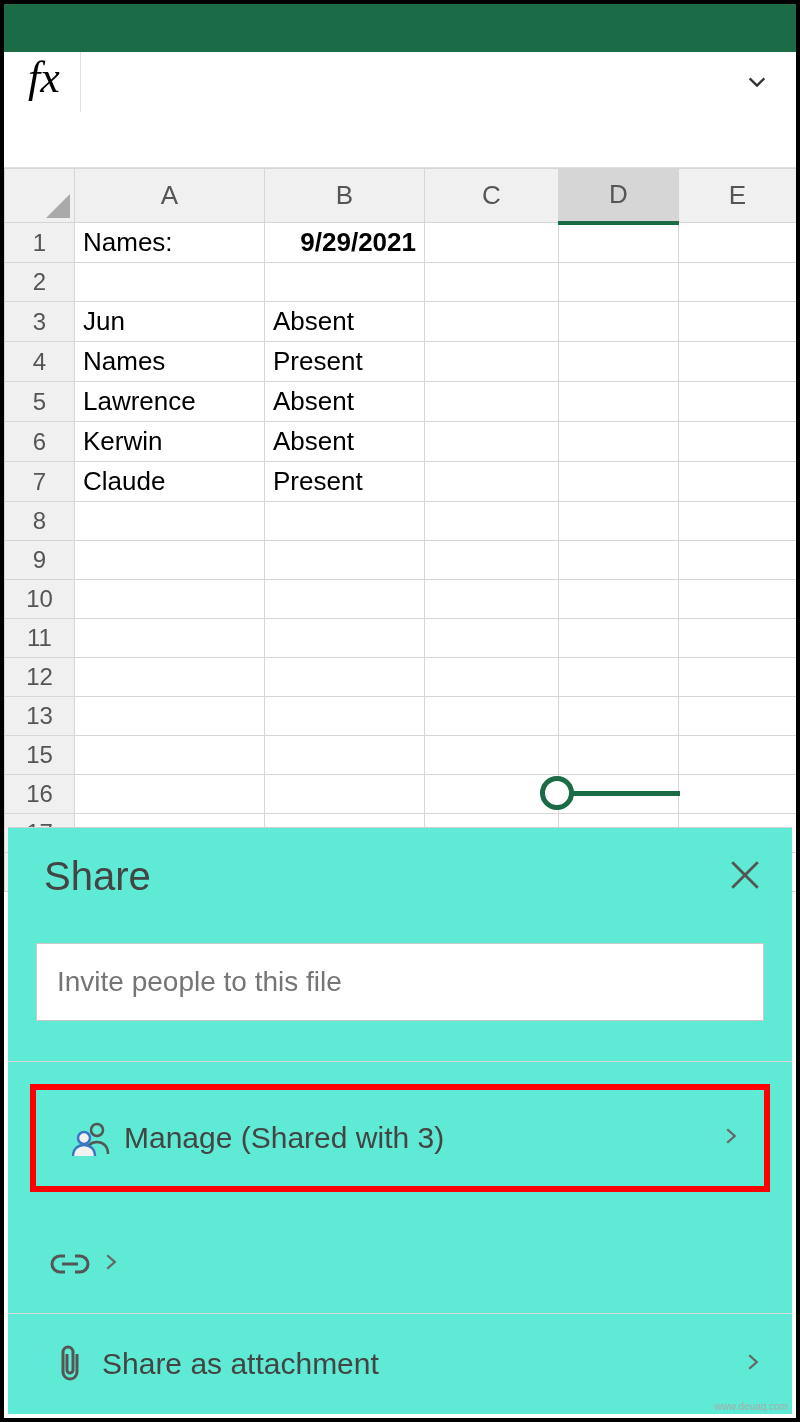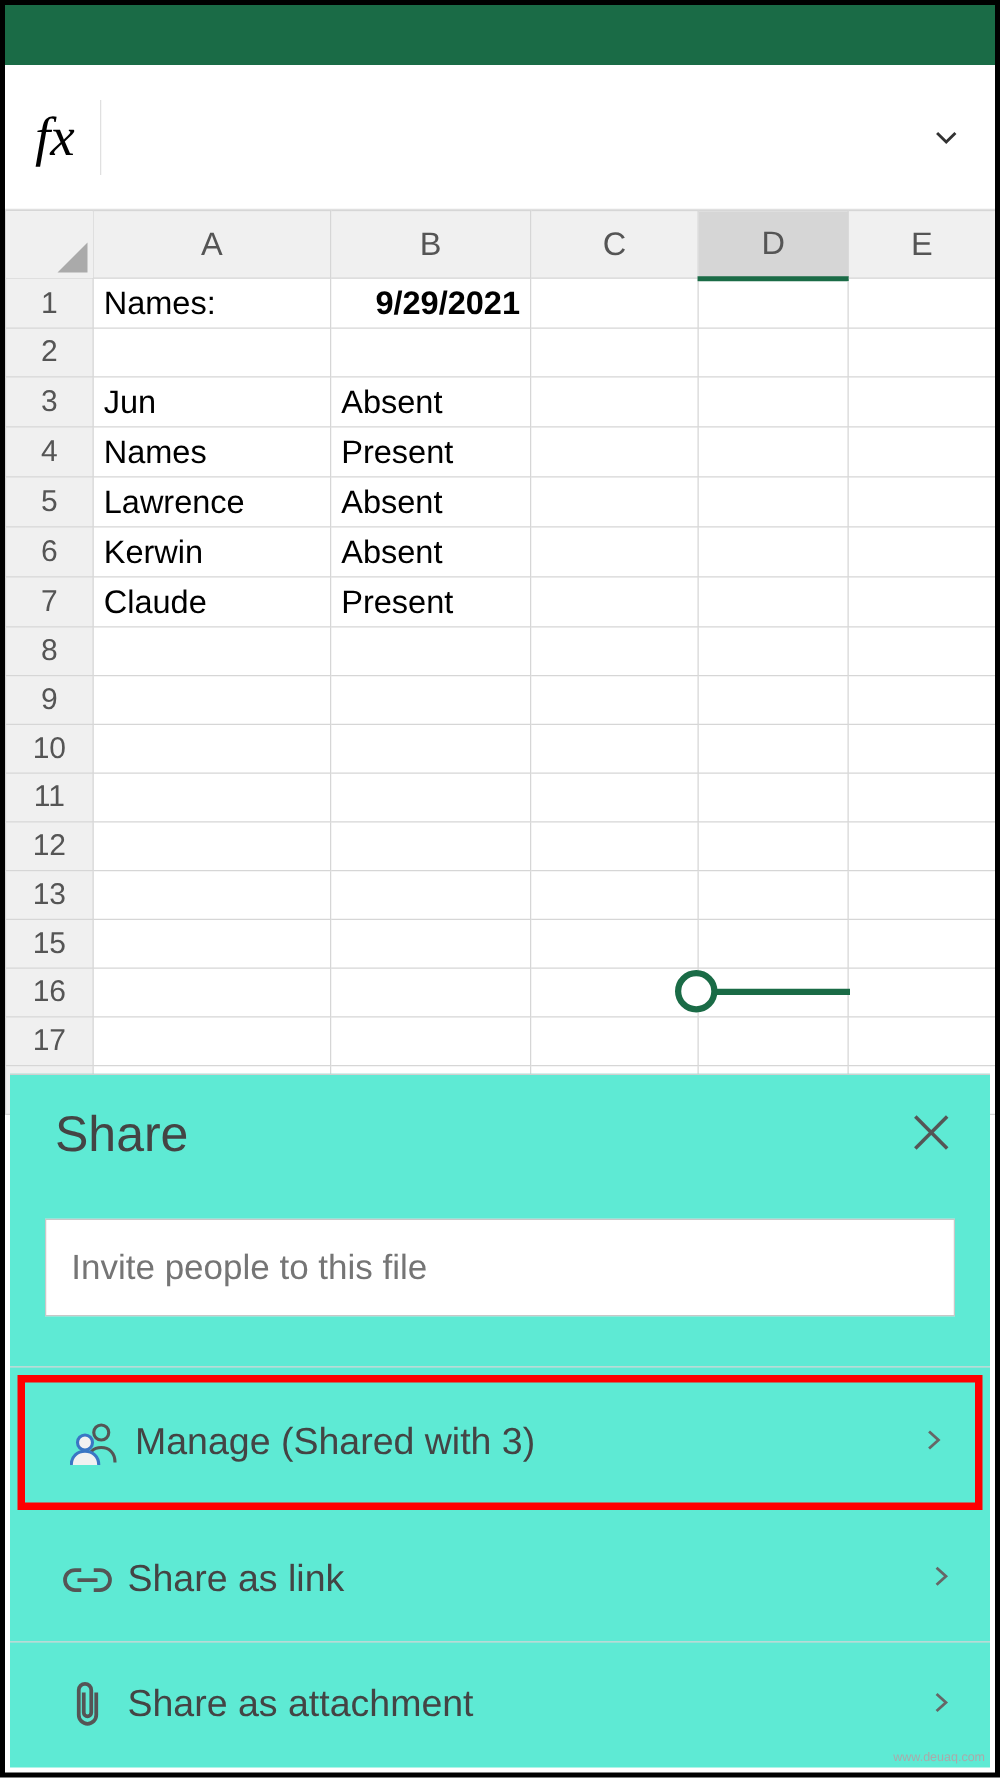--- a/index.html
+++ b/index.html
@@ -13,21 +13,21 @@
     overflow: hidden;
   }
   .title-bar {
     height: 48px;
     background: #1a6b46;
     width: 100%;
   }
   .formula-bar {
     height: 116px;
     display: flex;
-    align-items: center;
+    align-items: flex-start;
     border-bottom: 1px solid #e0e0e0;
     padding: 0 14px 0 14px;
   }
   .fx {
     font-family: "Times New Roman", serif;
     font-style: italic;
     font-size: 44px;
     padding: 0 20px 0 10px;
   }
   .formula-input-wrap {
@@ -167,21 +167,21 @@
 
   .share-row {
     display: flex;
     align-items: center;
     padding: 0 30px;
     height: 100px;
     border-bottom: 1px solid #d6d6d6;
   }
   .share-row.highlighted {
     border: 6px solid #ff0000;
-    margin: 6px;
+    margin: 22px;
     padding: 0 24px;
     height: 108px;
   }
   .share-icon-slot {
     width: 64px;
     display: flex;
     align-items: center;
     justify-content: center;
   }
   .share-label {
@@ -411,21 +411,20 @@
   </div>
 
   <div class="share-row">
     <div class="share-icon-slot">
       <svg width="40" height="28" viewBox="0 0 40 28" fill="none" stroke="#555" stroke-width="3">
         <path d="M15 6h-5a8 8 0 0 0 0 16h5"></path>
           <path d="M25 6h5a8 8 0 0 1 0 16h-5"></path>
           <line x1="12" y1="14" x2="28" y2="14"></line>
       </svg>
     </div>
-    <div class="share-label">Share as link</div>
     <div class="chev-right">
       <svg viewBox="0 0 24 24" stroke="#666" stroke-width="3" fill="none">
           <polyline points="7 3 17 12 7 21"></polyline>
         </svg>
     </div>
   </div>
 
   <div class="share-row" style="border-bottom:none">
     <div class="share-icon-slot">
       <svg width="26" height="40" viewBox="0 0 26 40" fill="none" stroke="#555" stroke-width="3">

